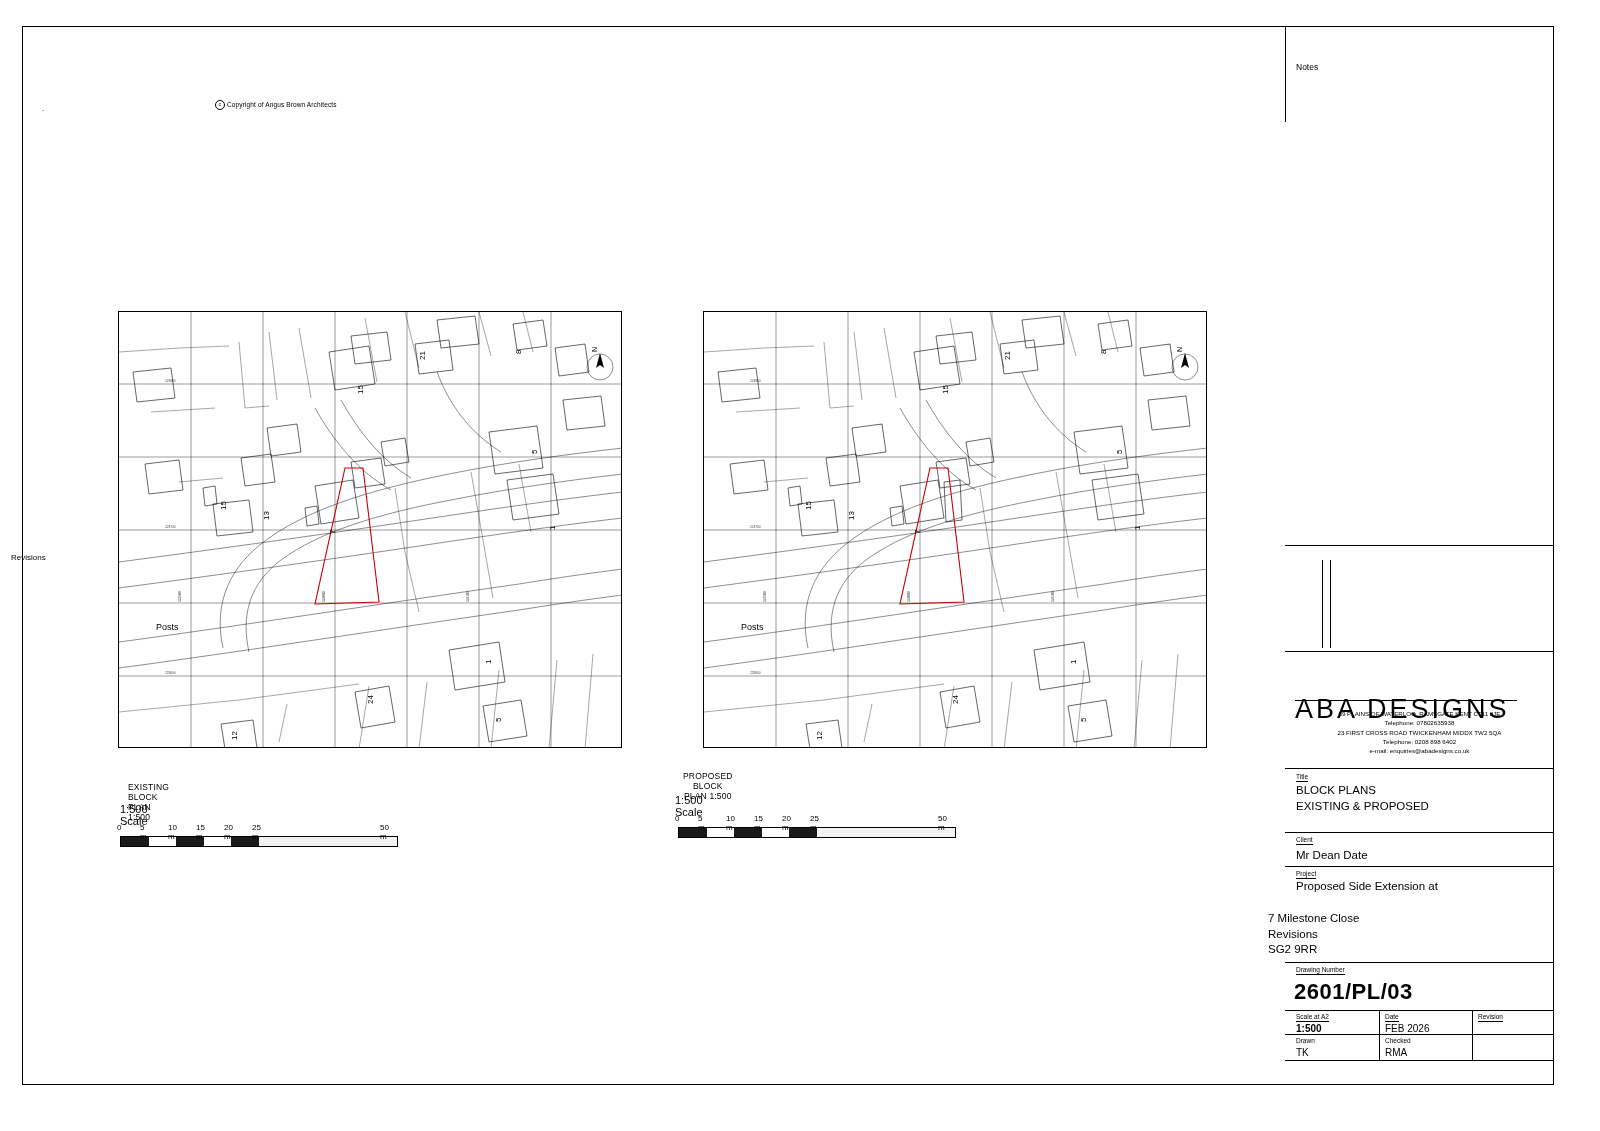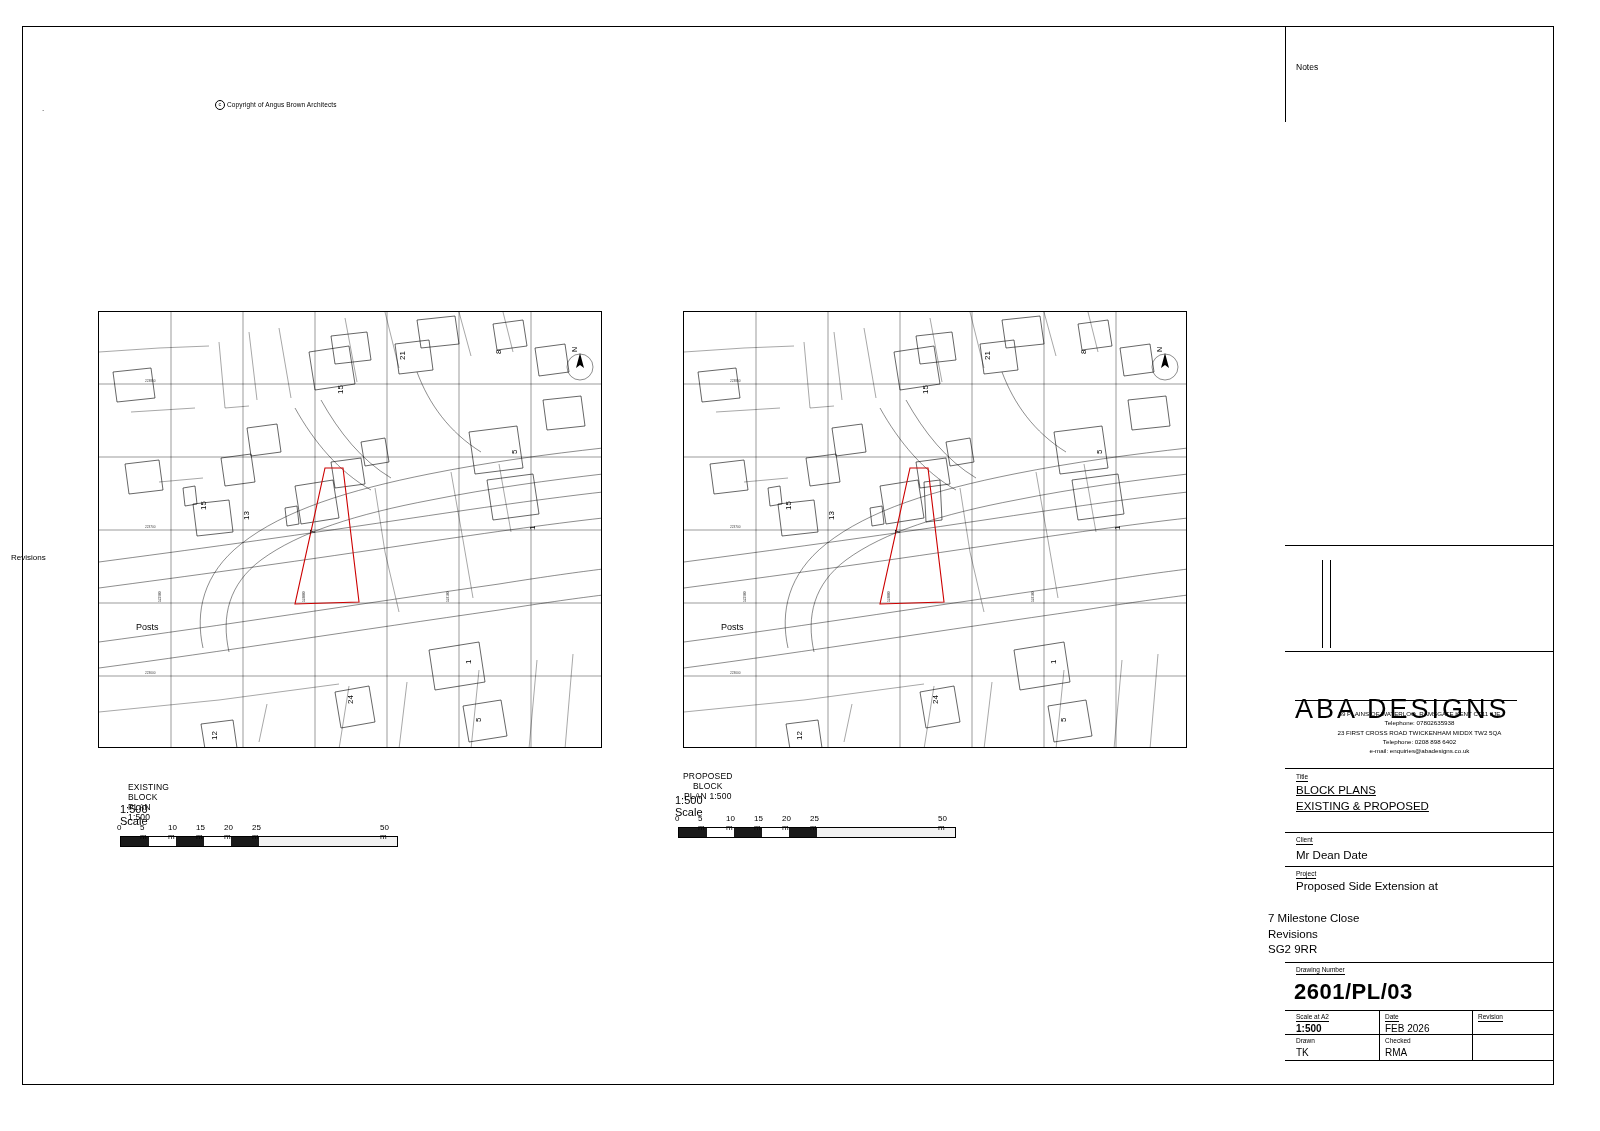--- a/index.html
+++ b/index.html
@@ -27,21 +27,21 @@
 
   .tb-row{position:absolute;left:1285px;width:269px;border-top:1px solid #000;}
   .tb-cap{position:absolute;font-size:6.5px;}
   .tb-val{position:absolute;font-size:11.5px;line-height:1.35;}
   .tb-val.big{font-size:22px;letter-spacing:.5px;font-weight:bold;}
 
   .cap-underline{border-bottom:1px solid #000;padding-bottom:1px;}
 
   
   .plan-wrap{position:absolute;}
-  .plan-frame{position:absolute;border:1px solid #000;box-sizing:border-box;overflow:hidden;background:#fff;}
+  .plan-frame{position:absolute;border:1px solid #000;box-sizing:border-box;overflow:hidden;background:#fff;margin-left:20px;}
   .plan-title{position:absolute;font-size:8.5px;letter-spacing:.02em;}
   .scale-title{position:absolute;font-size:11px;}
 
   
   .sbar{position:absolute;height:11px;border:1px solid #000;box-sizing:border-box;display:flex;}
   .sbar div{height:100%;}
   .sbar .dk{background:#1a1a1a;}
   .sbar .lt{background:#fff;}
   .sbar .tail{background:#f2f2f2;}
   .sb-lab{position:absolute;font-size:8px;}
@@ -85,21 +85,21 @@
   <div class="addr">
     <div>59 PLAINS OF WATERLOO, RAMSGATE  KENT  CT11 8JE</div>
     <div>Telephone: 07802635938</div>
     <div>23 FIRST CROSS ROAD  TWICKENHAM  MIDDX  TW2 5QA</div>
     <div>Telephone: 0208 898 6402</div>
     <div>e-mail: enquiries@abadesigns.co.uk</div>
   </div>
 
   <div class="tb-row" style="top:768px;"></div>
   <div class="tb-cap cap-underline" style="left:1296px;top:773px;">Title</div>
-  <div class="tb-val" style="left:1296px;top:783px;text-decoration:underline;">
+  <div class="tb-val" style="left:1296px;top:783px;">
     <div>BLOCK PLANS</div>
     <div>EXISTING &amp; PROPOSED</div>
   </div>
 
   <div class="tb-row" style="top:832px;"></div>
   <div class="tb-cap cap-underline" style="left:1296px;top:836px;">Client</div>
   <div class="tb-val" style="left:1296px;top:848px;">Mr Dean Date</div>
 
   <div class="tb-row" style="top:866px;"></div>
   <div class="tb-cap cap-underline" style="left:1296px;top:870px;">Project</div>

